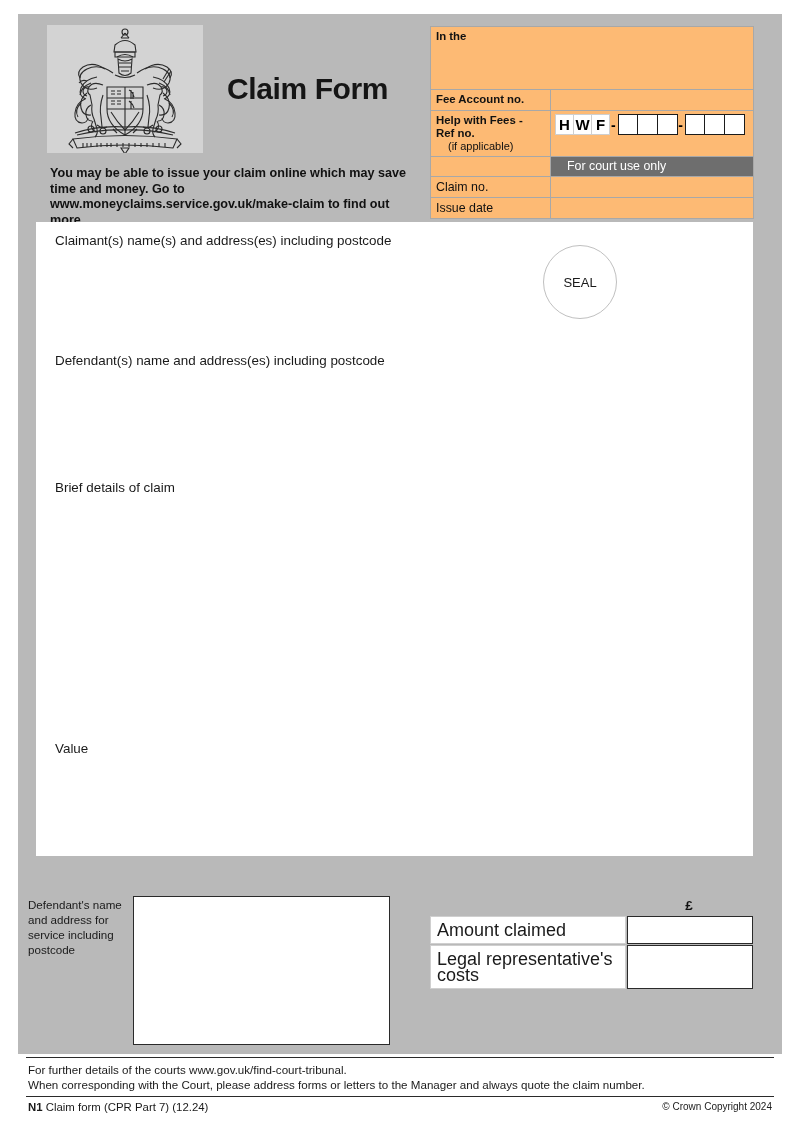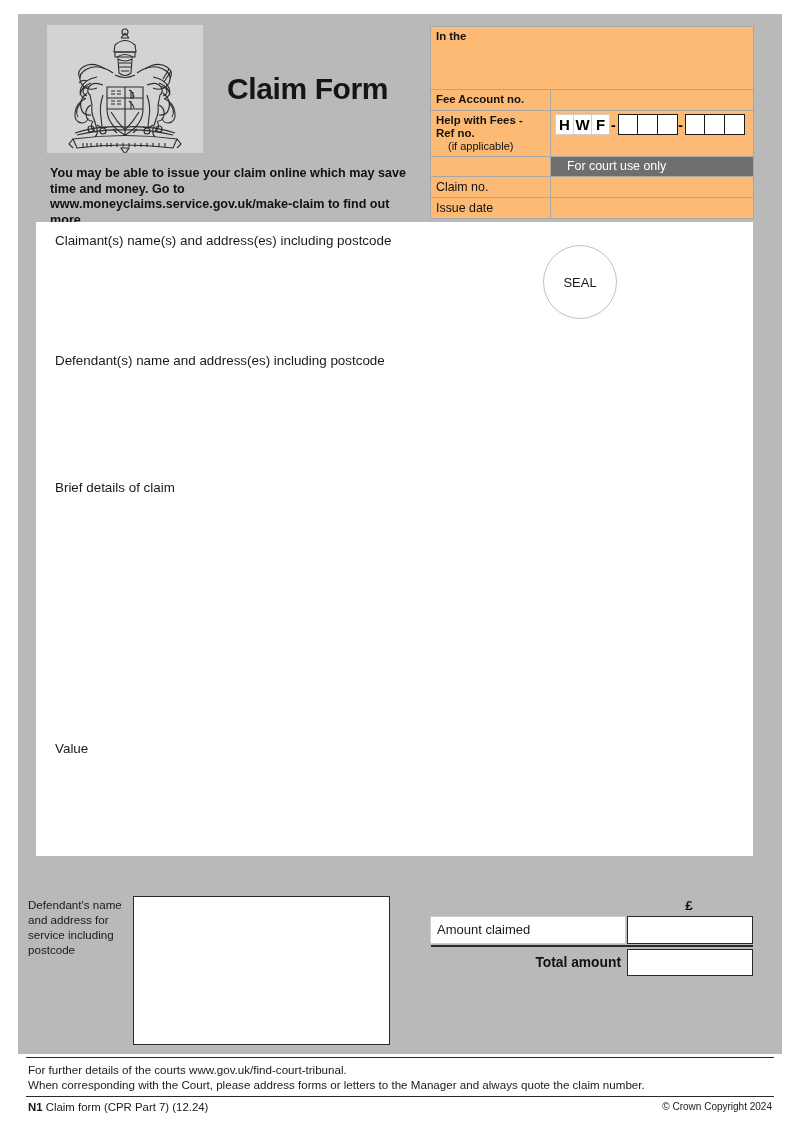--- a/index.html
+++ b/index.html
@@ -223,21 +223,21 @@
   .amt-row {
     display: flex;
     align-items: stretch;
     margin-bottom: 1px;
   }
   .amt-name {
     width: 196px;
     background: #ffffff;
     border: 1px solid #cfcfcf;
     box-sizing: border-box;
-    font-size: 13px;
+    font-size: 18px;
     color: #1a1a1a;
     padding: 5px 0 5px 6px;
     line-height: 16px;
   }
   .amt-name.tall { min-height: 37px; }
   .amt-val {
     flex: 1;
     margin-left: 1px;
     background: #ffffff;
     border: 1.5px solid #2a2a2a;
@@ -474,25 +474,22 @@
   <div class="serv-label">Defendant's name and address for service including postcode</div>
   <div class="serv-box"></div>
 
   <div class="pound-sign">£</div>
   <div class="amt-wrap">
     <div class="amt-row">
       <div class="amt-name">Amount claimed</div>
       <div class="amt-val"></div>
     </div>
     <div class="amt-row">
+      <div class="amt-name tall">Legal representative's costs</div>
       <div class="amt-val"></div>
-    </div>
-    <div class="total-row">
-      <div class="total-label">Total amount</div>
-      <div class="total-val"></div>
     </div>
   </div>
 
   <div class="foot-rule rule-a"></div>
   <div class="foot-text">
     <div>For further details of the courts www.gov.uk/find-court-tribunal.</div>
     <div>When corresponding with the Court, please address forms or letters to the Manager and always quote the claim number.</div>
   </div>
   <div class="foot-rule rule-b"></div>
   <div class="foot-left"><b>N1</b> <span>Claim form (CPR Part 7) (12.24)</span></div>

